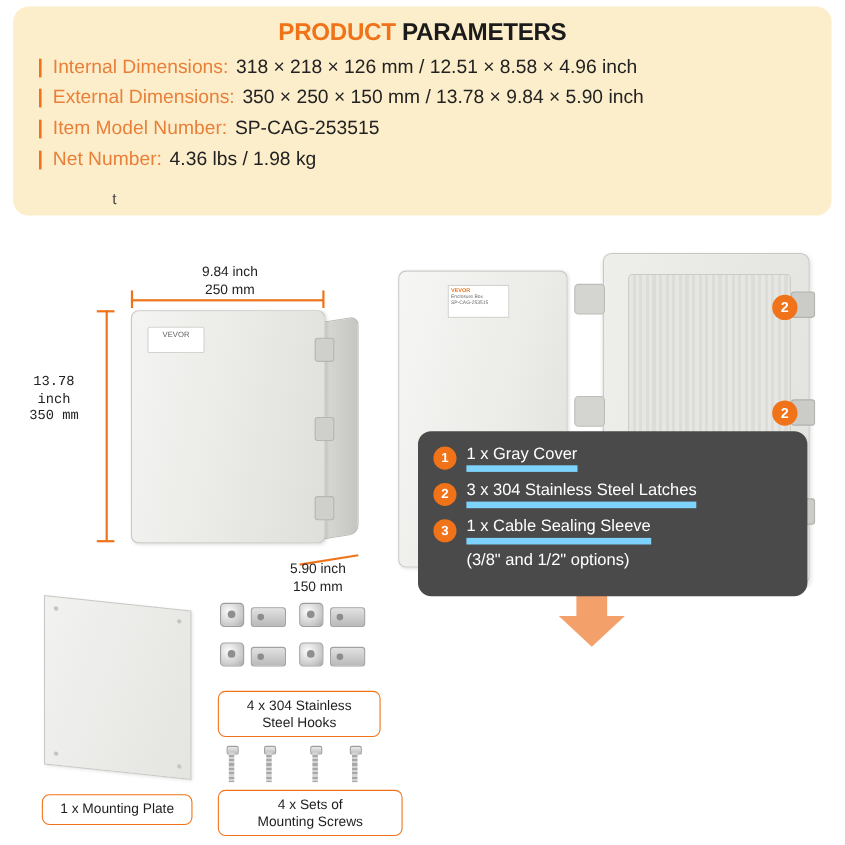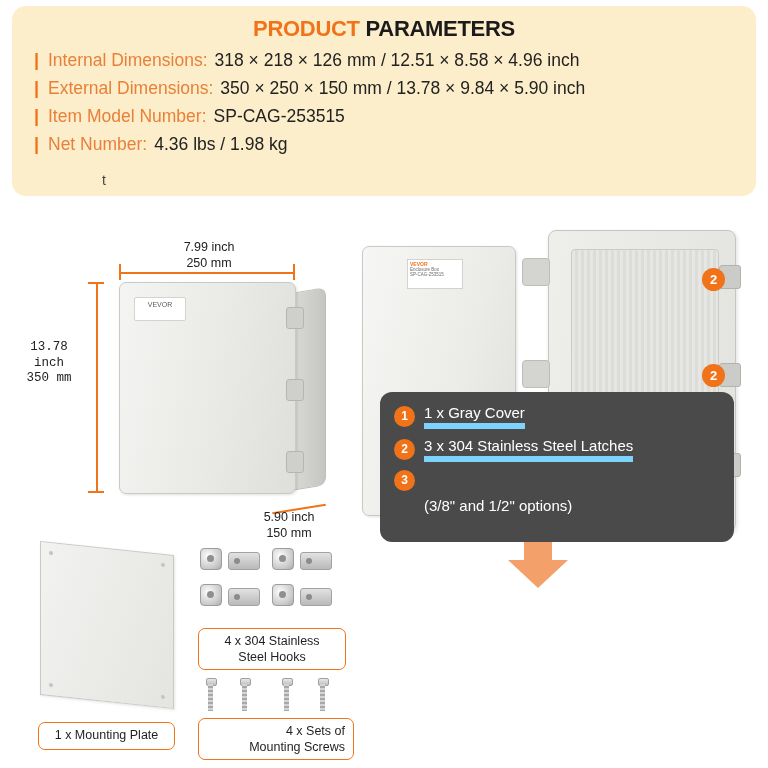--- a/index.html
+++ b/index.html
@@ -281,21 +281,21 @@
     background: #fff;
     color: #1f1f1f;
     font-size: 12.5px;
     text-align: center;
     line-height: 1.25;
     padding: 5px 8px;
     box-sizing: border-box;
   }
   .pill-plate { left: 38px; top: 722px; width: 137px; height: 28px; }
   .pill-hooks { left: 198px; top: 628px; width: 148px; height: 42px; }
-  .pill-screws { left: 198px; top: 718px; width: 156px; height: 42px; text-align: right; }
+  .pill-screws { left: 198px; top: 718px; width: 168px; height: 42px; }
 
   
   .hook {
     position: absolute;
     width: 30px;
     height: 24px;
   }
   .hook .nut {
     position: absolute;
     left: 0; top: 0;
@@ -459,21 +459,21 @@
       </div>
       <div class="latch" style="top:24px;"></div>
       <div class="latch" style="top:96px;"></div>
       <div class="latch" style="top:168px;"></div>
     </div>
 
     <div class="rule rule-h" style="left:85px; top:52px; width:175px;"></div>
     <div class="rule rule-v" style="left:85px; top:44px; height:16px;"></div>
     <div class="rule rule-v" style="left:259px; top:44px; height:16px;"></div>
     <div class="dim-text dim-top">
-      <span>7.99 inch</span><br>
+      <span>9.84 inch</span><br>
       <span>250 mm</span>
     </div>
 
     <div class="rule rule-v" style="left:62px; top:62px; height:210px;"></div>
     <div class="rule rule-h" style="left:54px; top:62px; width:16px;"></div>
     <div class="rule rule-h" style="left:54px; top:271px; width:16px;"></div>
     <div class="dim-text dim-left">
       <span>13.78 inch</span><br>
       <span>350 mm</span>
     </div>
@@ -581,15 +581,16 @@
   <div class="legend-row">
     <div class="legend-badge">1</div>
     <div class="legend-text">1 x Gray Cover</div>
   </div>
   <div class="legend-row">
     <div class="legend-badge">2</div>
     <div class="legend-text">3 x 304 Stainless Steel Latches</div>
   </div>
   <div class="legend-row">
     <div class="legend-badge">3</div>
+    <div class="legend-text">1 x Cable Sealing Sleeve</div>
   </div>
   <div class="legend-sub">(3/8" and 1/2" options)</div>
 </div>
 
 </body></html>

